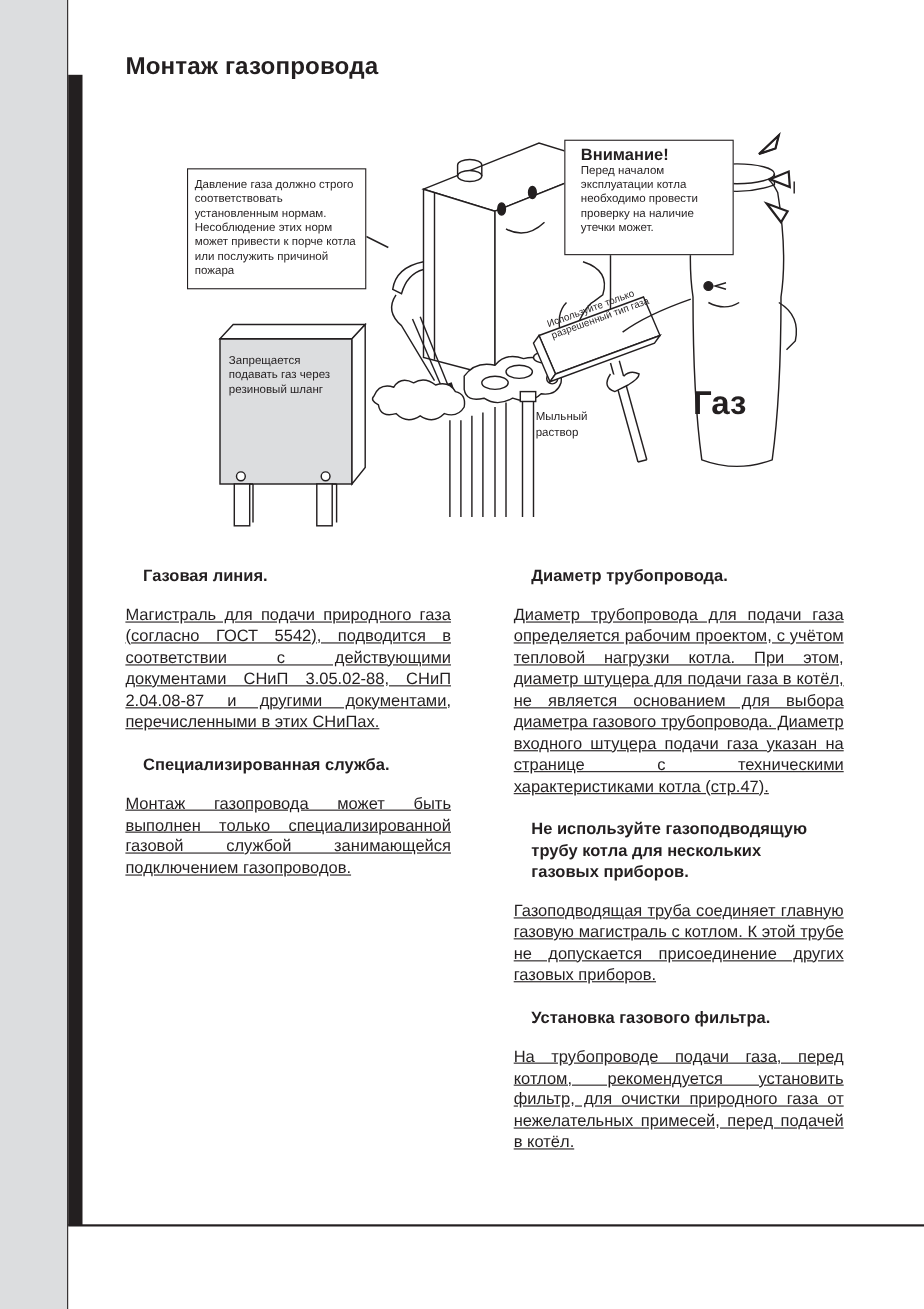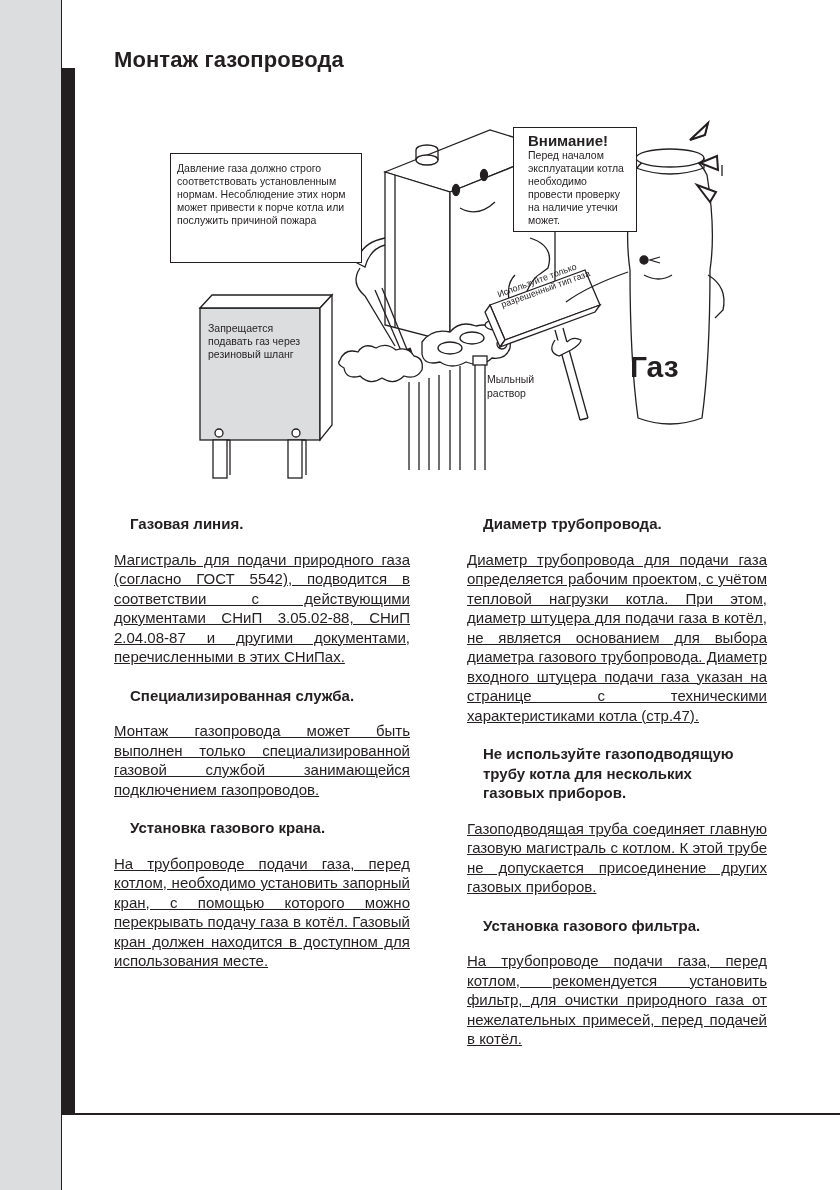--- a/index.html
+++ b/index.html
@@ -13,22 +13,22 @@
   .side-bar { position: absolute; left: 62px; top: 68px; width: 13px; height: 1046px; background: #231f20; }
   .footer-rule { position: absolute; left: 62px; top: 1113px; width: 778px; height: 2px; background: #231f20; }
   .page-number { position: absolute; left: 28px; top: 1196px; font-size: 18px; font-weight: bold; color: #4d7c0f; }
 
   .page-title { position: absolute; left: 114px; top: 47px; font-size: 22px; font-weight: bold; letter-spacing: 0.1px; }
 
   
   .illustration { position: absolute; left: 160px; top: 120px; width: 580px; height: 360px; }
   .illustration svg { position: absolute; left: 0; top: 0; }
   .callout { position: absolute; background: #fff; border: 1px solid #231f20; font-size: 10.5px; line-height: 13px; padding: 4px 6px; box-sizing: border-box; }
-  .callout-pressure { left: 10px; top: 33px; width: 192px; height: 110px; padding-top: 8px; }
-  .callout-attention { left: 353px; top: 7px; width: 124px; height: 105px; padding-left: 14px; }
+  .callout-pressure { left: 10px; top: 33px; width: 163px; height: 110px; padding-top: 8px; }
+  .callout-attention { left: 353px; top: 7px; width: 154px; height: 105px; padding-left: 14px; }
   .callout-attention .att-title { font-size: 15px; font-weight: bold; line-height: 17px; }
   .label-hose { position: absolute; left: 48px; top: 202px; font-size: 10.5px; line-height: 13px; width: 110px; }
   .label-soap { position: absolute; left: 327px; top: 252px; font-size: 10.5px; line-height: 14px; }
   .label-gas { position: absolute; left: 470px; top: 230px; font-size: 30px; font-weight: bold; }
   .label-sign { position: absolute; left: 336px; top: 170px; font-size: 9px; line-height: 11px; transform: rotate(-20deg); transform-origin: left top; width: 120px; }
 
   
   .col { position: absolute; font-size: 15px; line-height: 19.5px; }
   .col-left { left: 114px; top: 498px; width: 296px; }
   .col-right { left: 467px; top: 498px; width: 300px; }
@@ -148,24 +148,20 @@
 
 <div class="col col-left">
   <div class="section">
     <h3>Газовая линия.</h3>
     <p>Магистраль для подачи природного газа (согласно ГОСТ 5542), подводится в соответствии с действующими документами СНиП 3.05.02-88, СНиП 2.04.08-87 и другими документами, перечисленными в этих СНиПах.</p>
   </div>
   <div class="section">
     <h3>Специализированная служба.</h3>
     <p>Монтаж газопровода может быть выполнен только специализированной газовой службой занимающейся подключением газопроводов.</p>
   </div>
-  <div class="section">
-    <h3>Установка газового крана.</h3>
-    <p>На трубопроводе подачи газа, перед котлом, необходимо установить запорный кран, с помощью которого можно перекрывать подачу газа в котёл. Газовый кран должен находится в доступном для использования месте.</p>
-  </div>
 </div>
 
 <div class="col col-right">
   <div class="section">
     <h3>Диаметр трубопровода.</h3>
     <p>Диаметр трубопровода для подачи газа определяется рабочим проектом, с учётом тепловой нагрузки котла. При этом, диаметр штуцера для подачи газа в котёл, не является основанием для выбора диаметра газового трубопровода. Диаметр входного штуцера подачи газа указан на странице с техническими характеристиками котла (стр.47).</p>
   </div>
   <div class="section">
     <h3>Не используйте газоподводящую трубу котла для нескольких газовых приборов.</h3>
     <p>Газоподводящая труба соединяет главную газовую магистраль с котлом. К этой трубе не допускается присоединение других газовых приборов.</p>

